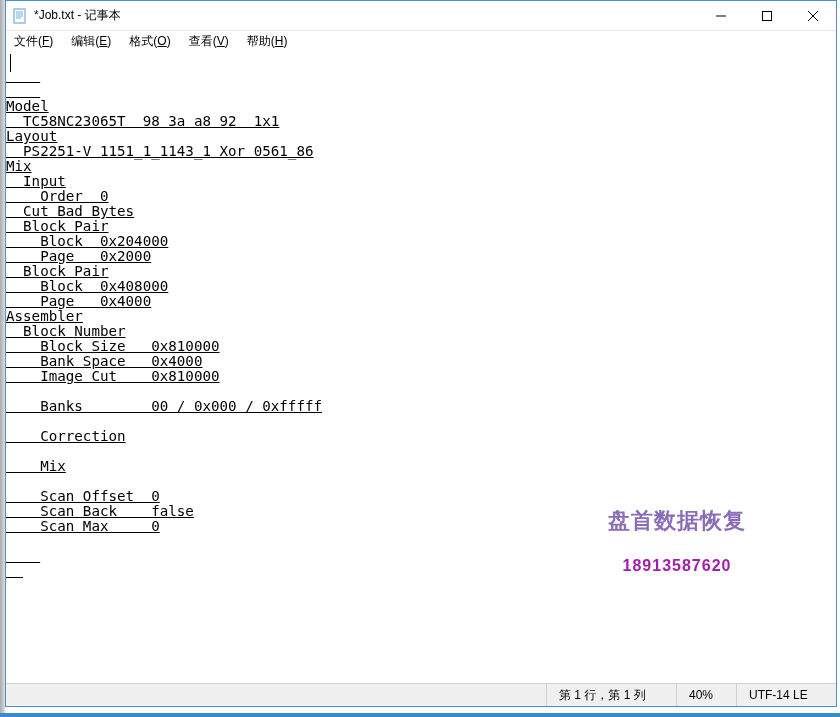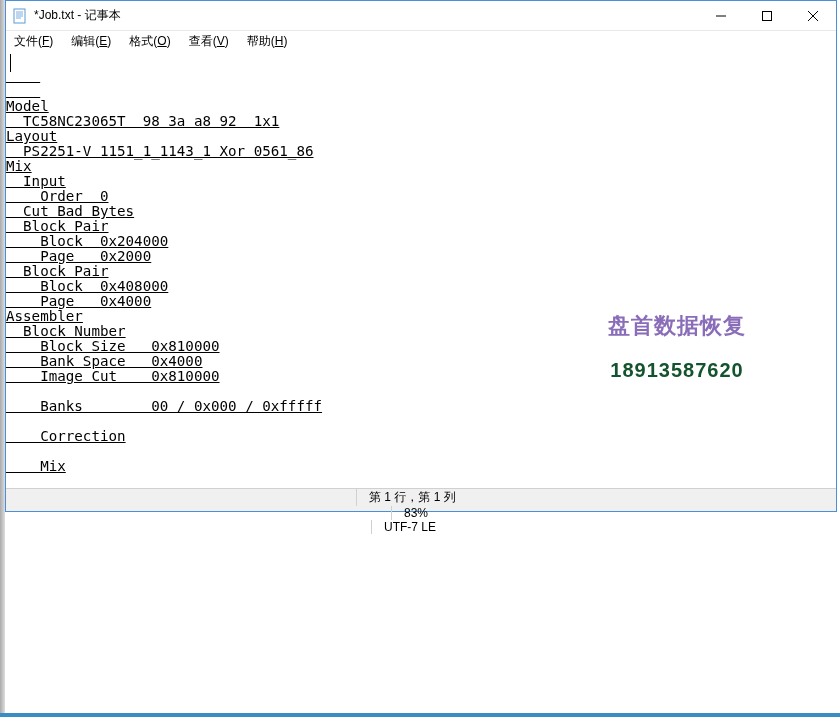--- a/index.html
+++ b/index.html
@@ -11,21 +11,21 @@
       font-family: "Microsoft YaHei", "Segoe UI", Tahoma, sans-serif;
       font-size: 12px;
       background: #fff;
       width: 840px;
       height: 717px;
       overflow: hidden;
       position: relative;
     }
     .window {
       width: 832px;
-      height: 512px;
+      height: 707px;
       border: 1px solid #4a90d9;
       background: #fff;
       display: flex;
       flex-direction: column;
       position: relative;
       margin-left: 5px;
     }
     .titlebar {
       height: 30px;
       background: #fff;
@@ -97,21 +97,20 @@
       height: 18px;
       background: #000;
     }
     .statusbar {
       height: 23px;
       border-top: 1px solid #d0d0d0;
       display: flex;
       align-items: center;
       font-size: 12px;
       background: #f0f0f0;
-      flex-direction: column;
     }
     .status-section {
       padding: 0 12px;
       height: 100%;
       display: flex;
       align-items: center;
       border-left: 1px solid #d0d0d0;
     }
     .status-spacer {
       flex: 1;
@@ -126,23 +125,23 @@
       margin-left: 48px;
     }
     .watermark-text {
       font-size: 22px;
       font-weight: bold;
       color: #8a6db8;
       text-shadow: 1px 1px 3px rgba(255,255,255,0.9), -1px -1px 2px rgba(255,255,255,0.9);
       letter-spacing: 1px;
     }
     .watermark-phone {
-      font-size: 20px;
+      font-size: 16px;
       font-weight: bold;
-      color: #14532d;
+      color: #a21caf;
       text-shadow: 1px 1px 2px rgba(255,255,255,0.9), -1px -1px 2px rgba(255,255,255,0.9);
       letter-spacing: 1px;
     }
     .left-edge {
       position: absolute;
       left: 0;
       top: 0;
       width: 5px;
       height: 717px;
       background: linear-gradient(to right, #aaa, #ddd);
@@ -234,18 +233,18 @@
     Scan Max     0</div>
     <div class="watermark">
       <div class="watermark-text">盘首数据恢复</div>
       <div class="watermark-phone">18913587620</div>
     </div>
   </div>
 
   <div class="statusbar">
     <div class="status-spacer"></div>
     <div class="status-section" style="min-width:130px">第 1 行，第 1 列</div>
-    <div class="status-section" style="min-width:60px">83%</div>
-    <div class="status-section" style="min-width:100px">UTF-7 LE</div>
+    <div class="status-section" style="min-width:60px">40%</div>
+    <div class="status-section" style="min-width:100px">UTF-14 LE</div>
   </div>
 </div>
 
 <div class="bottom-shadow"></div>
 
 </body></html>

